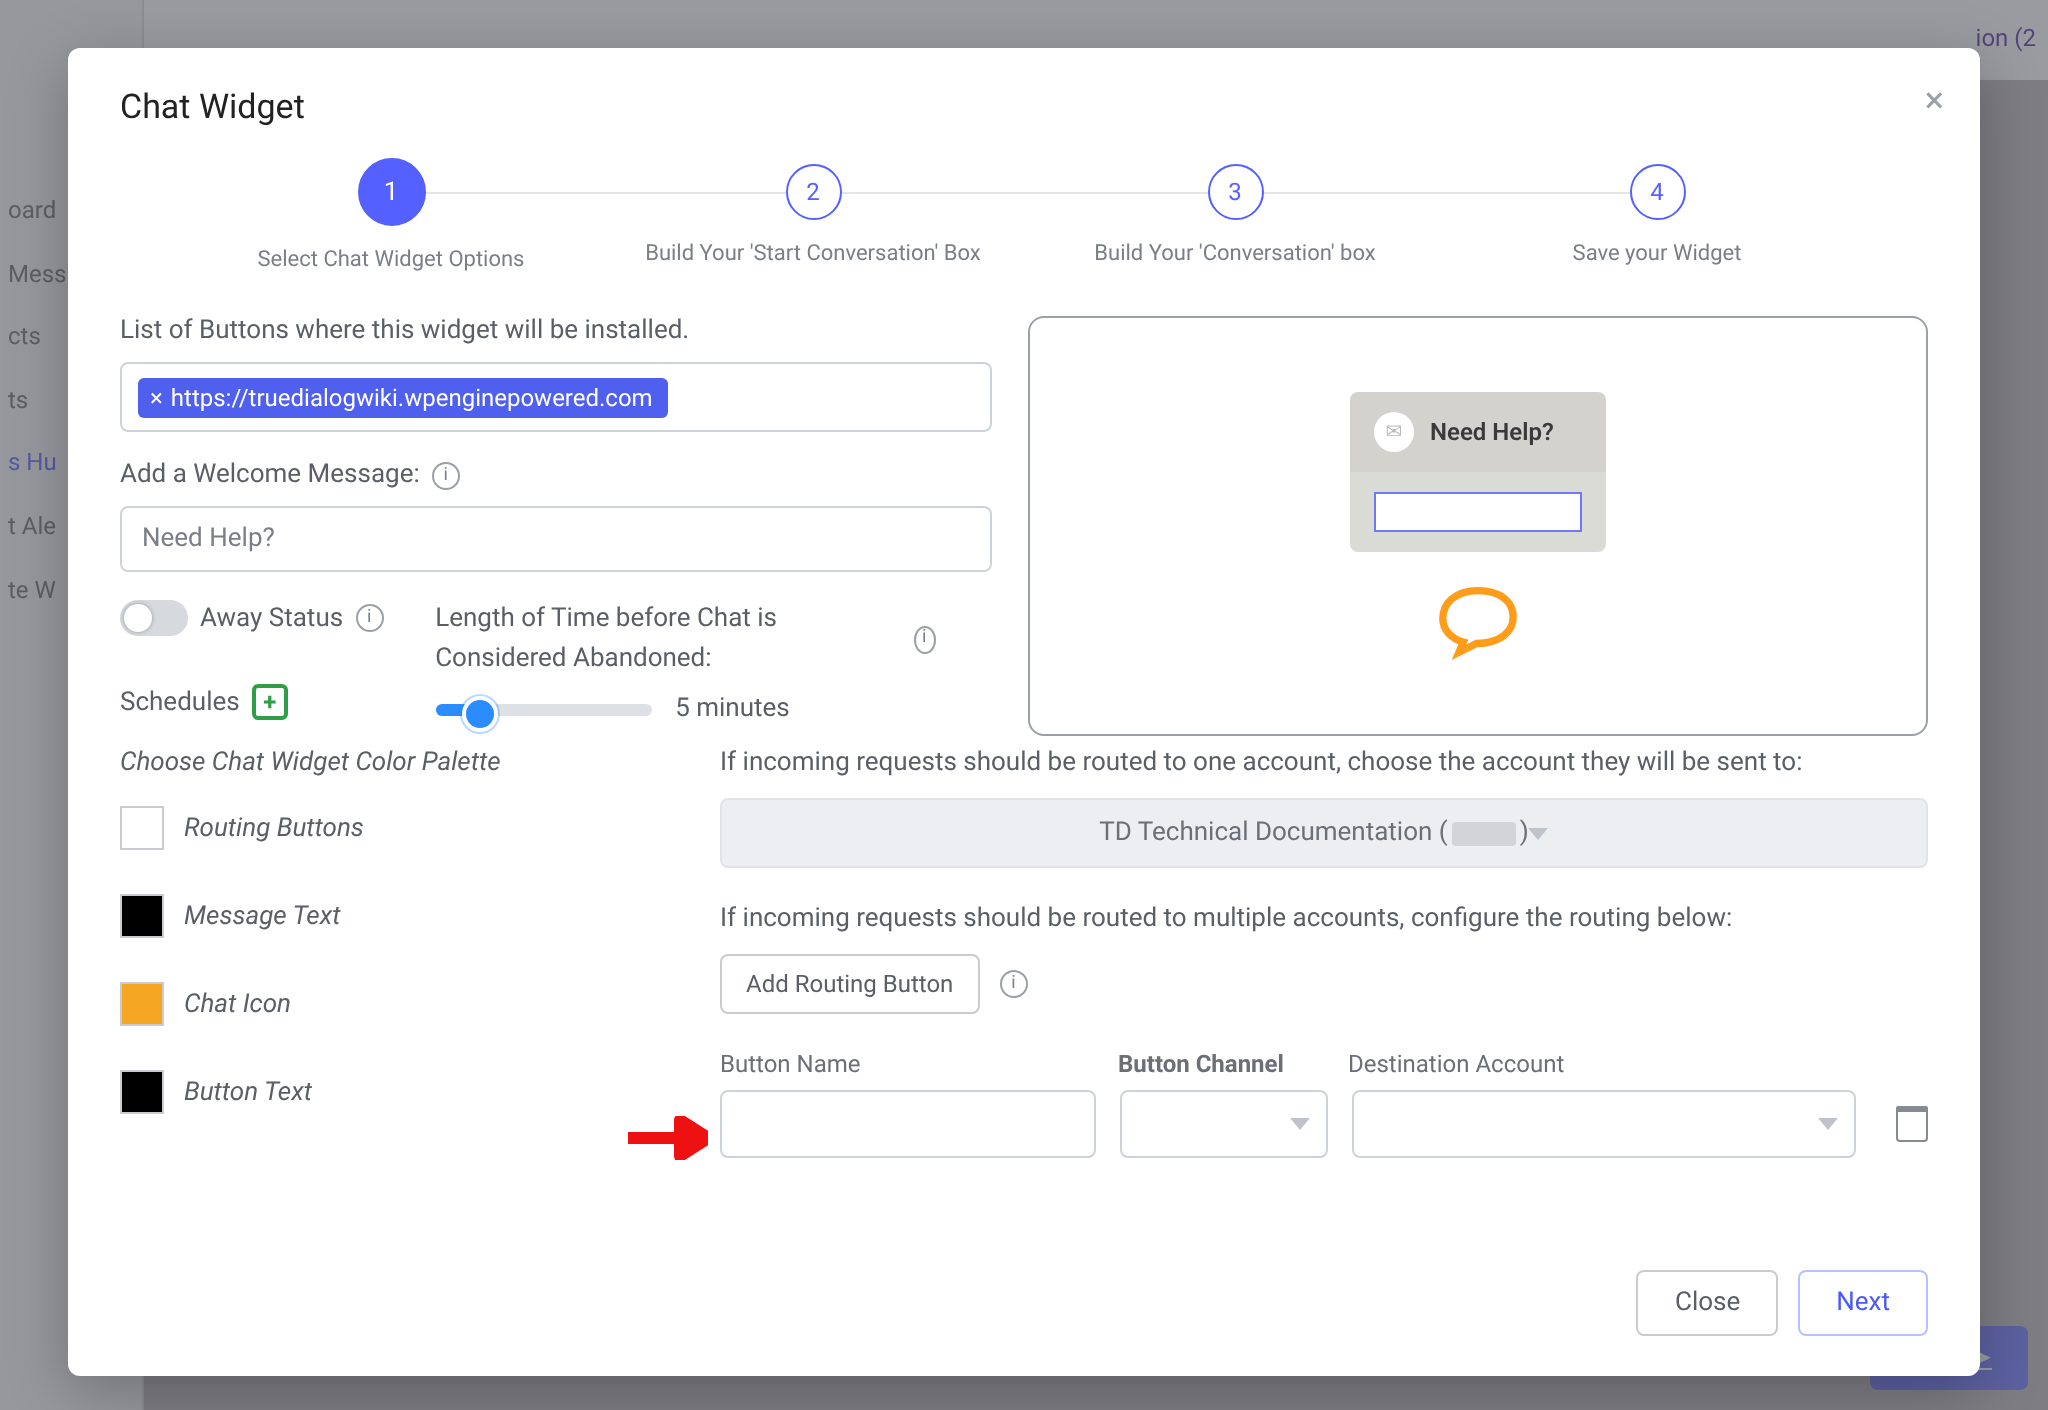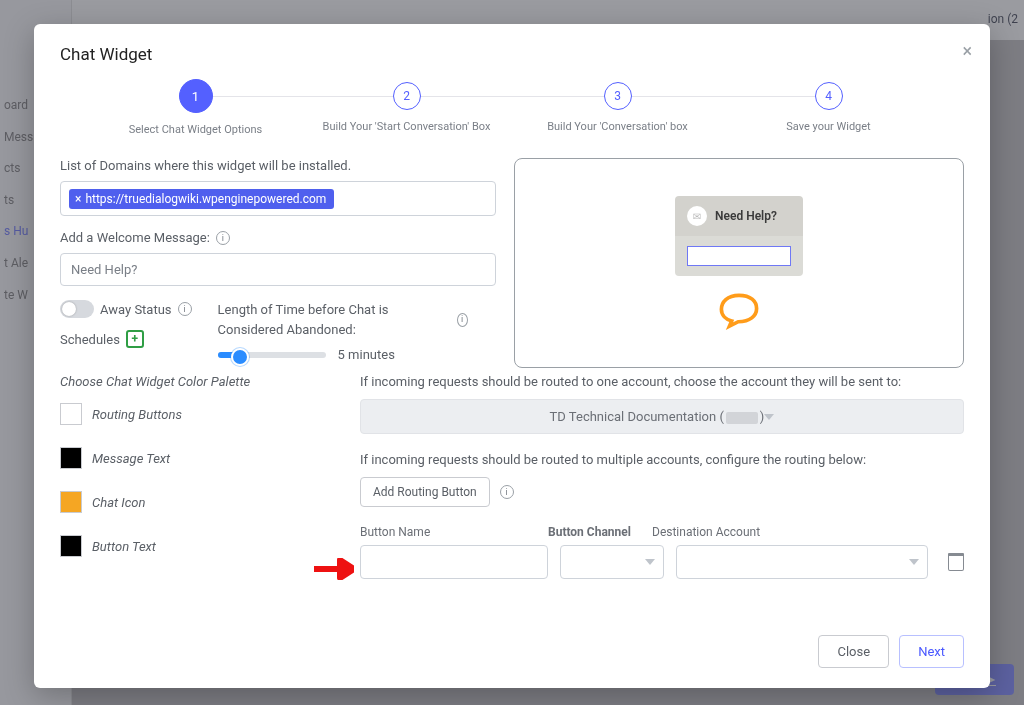--- a/index.html
+++ b/index.html
@@ -46,21 +46,21 @@
   .speech path{ fill:none; stroke:#ff9c1a; stroke-width:5; stroke-linecap:round;}
   .lower{ display:flex; margin-top:6px;}
   .palette{ width:300px;font-style:italic;}
   .palette .label{ margin-bottom:14px;}
   .swrow{ display:flex; align-items:center; gap:10px; margin-bottom:22px; font-size:13px; color:#5a5f66;}
   .swatch{ width:22px; height:22px; border:1.5px solid #c9cbd0;}
   .routing-col{ flex:1;}
   .rlabel{ font-size:13px; color:#5a5f66; margin-bottom:10px;}
   .select{ width:100%; background:#eceef1; border:1px solid #e1e3e7; border-radius:4px; padding:9px 12px; font-size:13px; color:#6b6f76; display:flex; justify-content:center; align-items:center;}
   .minibtn{ border:1px solid #c9cbd0; background:#fff; border-radius:4px; padding:7px 12px; font-size:12px; color:#5a5f66; display:inline-flex; align-items:flex-start;}
-  .hdrs{ display:flex; gap:0; margin-top:18px; font-size:12px; color:#6b6f76;}
+  .hdrs{ display:flex; gap:11px; margin-top:18px; font-size:12px; color:#6b6f76;}
   .hdrs div:nth-child(1){width:188px;} .hdrs div:nth-child(2){width:104px;font-weight:bold;} .hdrs div:nth-child(3){flex:1;}
   .inps{ display:flex; gap:12px; margin-top:6px; align-items:center;}
   .inp{ border:1px solid #ced3da; border-radius:4px; height:34px; background:#fff;}
   .inp.n1{width:188px;} .inp.n2{width:104px; display:flex; align-items:center; justify-content:flex-end; padding-right:8px;} .inp.n3{flex:1; display:flex; align-items:center; justify-content:flex-end; padding-right:8px;}
   .caret{ width:0; height:0; border-left:5px solid transparent; border-right:5px solid transparent; border-top:6px solid #bfc4cb;}
   .trash{ width:16px; height:18px; border:1.5px solid #868b92; border-top:3px solid #868b92; border-radius:1px 1px 2px 2px; margin-left:8px; position:relative;}
   .arrow{ position:absolute; width:40px; height:22px; left:314px; top:558px; }
   .arrow svg{width:100%; height:100%;}
   .footer{ position:absolute; right:26px; bottom:20px; display:flex; gap:10px;}
   .btn{ border:1px solid #c9cbd0; background:#fff; border-radius:4px; padding:8px 18px; font-size:13px; color:#5a5f66;}
@@ -75,21 +75,21 @@
 <div class="bg-sidebar">
   <div style="height:90px"></div>
   <div class="item">oard</div>
   <div class="item">Mess</div>
   <div class="item">cts</div>
   <div class="item">ts</div>
   <div class="item" style="color:#4a58ff">s Hu</div>
   <div class="item">t Ale</div>
   <div class="item">te W</div>
 </div>
-<div style="position:absolute; right:6px; top:12px; font-size:12px; color:#0f172a">ion (2</div>
+<div style="position:absolute; right:6px; top:12px; font-size:12px; color:#4c1d95">ion (2</div>
 <div class="bg-send"><span>Send</span> ➤</div>
 <div class="shade"></div>
 
 <div class="modal-overlay"></div>
 <div class="modal">
   <div class="modal-title">Chat Widget</div>
   <div class="close-x">×</div>
 
   <div class="stepper">
     <div class="stepwrap">
@@ -106,38 +106,38 @@
     </div>
     <div class="stepwrap">
       <div class="step-circ">4</div>
       <div class="step-lab">Save your Widget</div>
     </div>
   </div>
 
   <div class="body">
     <div class="left-col">
       <div class="row">
-        <div class="label">List of Domains where this widget will be installed.</div>
+        <div class="label">List of Buttons where this widget will be installed.</div>
         <div class="chip-input">
           <span class="chip">
             <span>×</span>
             <span>https://truedialogwiki.wpenginepowered.com</span>
           </span>
         </div>
       </div>
       <div class="row">
         <div class="label">
           <span>Add a Welcome Message:</span>
           <span class="info-ico">i</span>
         </div>
         <input class="plain-input" value="Need Help?" style="">
       </div>
       <div class="awayrow">
         <div>
-          <div class="label" style="margin-bottom:12px">
+          <div class="label" style="margin-bottom:24px">
             <span class="toggle"></span>
             <span>Away Status</span>
             <span class="info-ico">i</span>
           </div>
           <div class="label">
             <span>Schedules</span>
             <span class="cal-ico"></span>
           </div>
         </div>
         <div style="max-width:250px">

